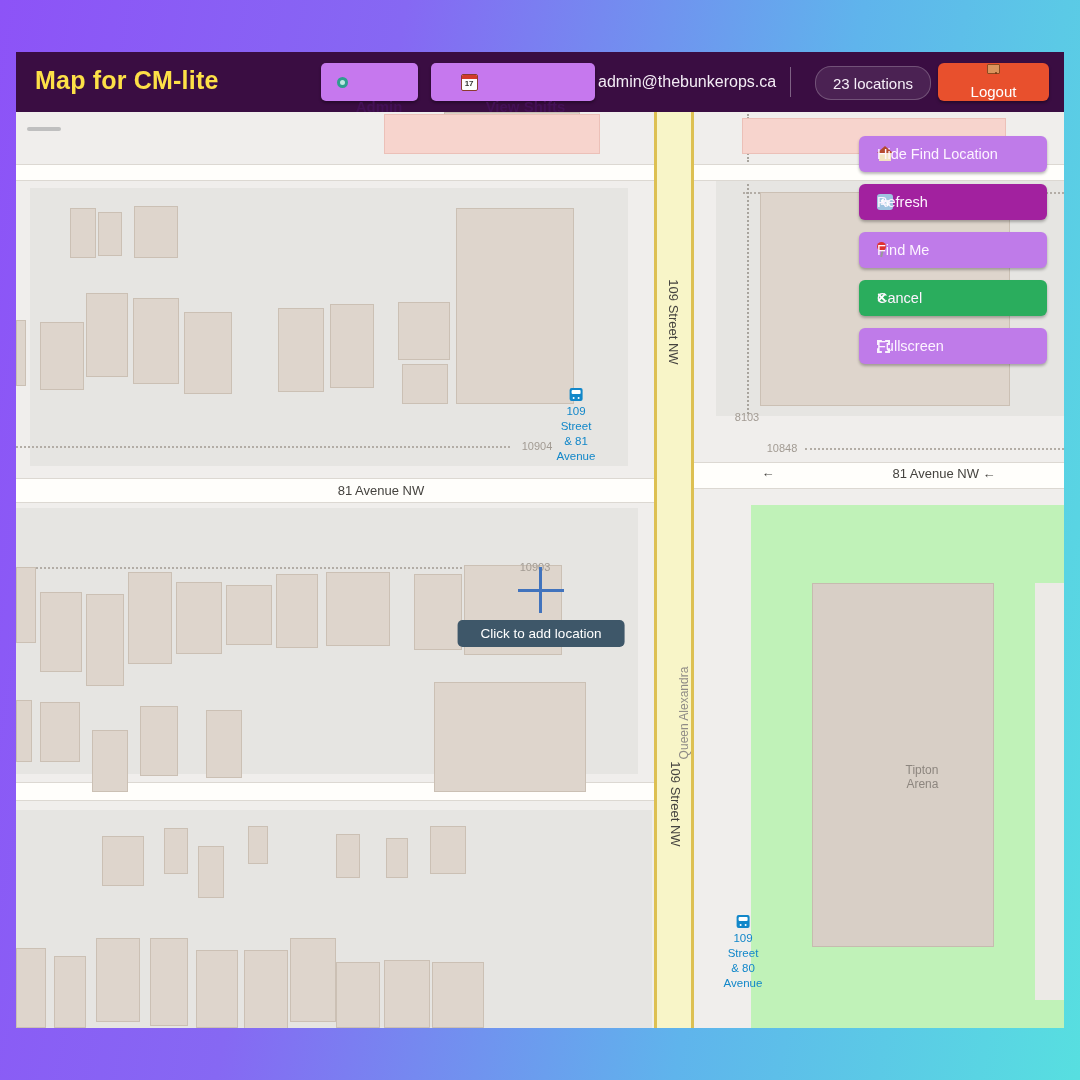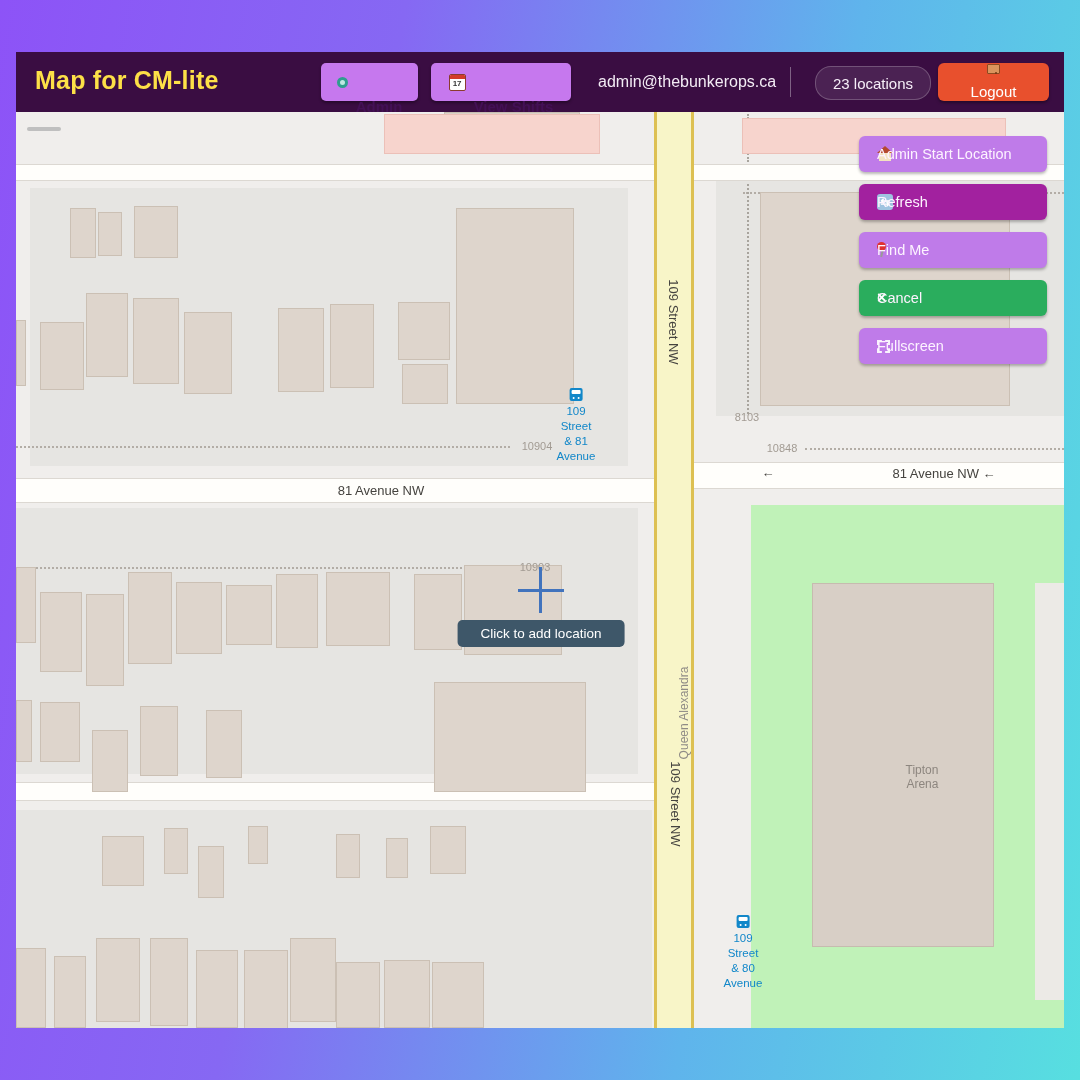--- a/index.html
+++ b/index.html
@@ -11,21 +11,21 @@
   .app{position:absolute;left:16px;top:52px;width:1048px;height:976px;}
 
   
   .header{position:relative;height:60px;background:#3a0d42;}
   .app-title{position:absolute;left:19px;top:14px;color:#fde047;font-size:25px;font-weight:bold;letter-spacing:.2px;}
   .hbtn{position:absolute;top:11px;height:38px;border:none;border-radius:5px;background:#c678ee;
         display:flex;align-items:center;justify-content:center;gap:8px;cursor:pointer;
         box-shadow:0 2px 3px rgba(0,0,0,.35);}
   .hbtn .lbl{color:#431055;font-size:15px;font-weight:bold;text-decoration:underline;margin-top:48px;}
   .btn-admin{left:305px;width:97px;}
-  .btn-shifts{left:415px;width:140px;}
+  .btn-shifts{left:415px;width:164px;}
   .header-email{position:absolute;left:582px;top:21px;color:#f3ecf5;font-size:16px;}
   .header-divider{position:absolute;left:774px;top:15px;width:1px;height:30px;background:rgba(255,255,255,.35);}
   .badge{position:absolute;left:799px;top:14px;height:32px;padding:0 17px;border-radius:16px;
          background:rgba(255,255,255,.09);border:1px solid rgba(255,255,255,.22);
          display:flex;align-items:center;color:#f6eef8;font-size:15px;}
   .btn-logout{position:absolute;left:922px;top:11px;width:111px;height:38px;border:none;border-radius:6px;
          background:#e8502d;color:#fff;font-size:15px;display:flex;align-items:center;justify-content:center;gap:9px;
          cursor:pointer;box-shadow:0 2px 3px rgba(0,0,0,.35);flex-direction:column;}
 
   
@@ -217,21 +217,21 @@
     <div class="tooltip">Click to add location</div>
 
     <div class="zoomctl">
       <button>+</button>
       <button>−</button>
     </div>
 
     <div class="mapbtns">
       <button class="mbtn purple">
         <span class="icon-home"></span>
-        <span>Admin Start Location</span>
+        <span>Hide Find Location</span>
       </button>
       <button class="mbtn magenta">
         <span class="icon-refresh">⇆</span>
         <span>Refresh</span>
       </button>
       <button class="mbtn purple">
         <span class="icon-pin"></span>
         <span>Find Me</span>
       </button>
       <button class="mbtn green">

